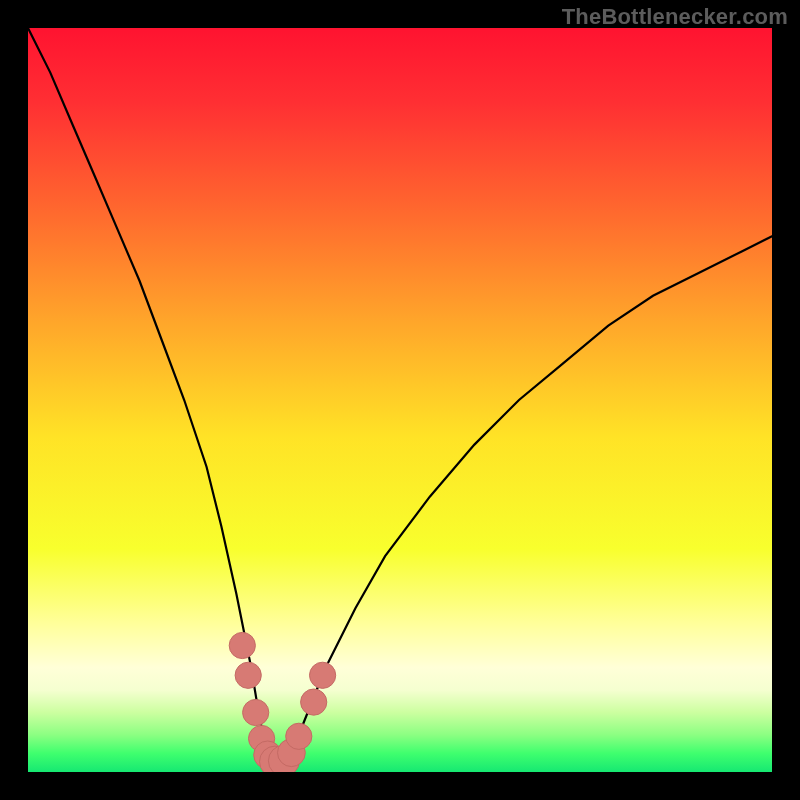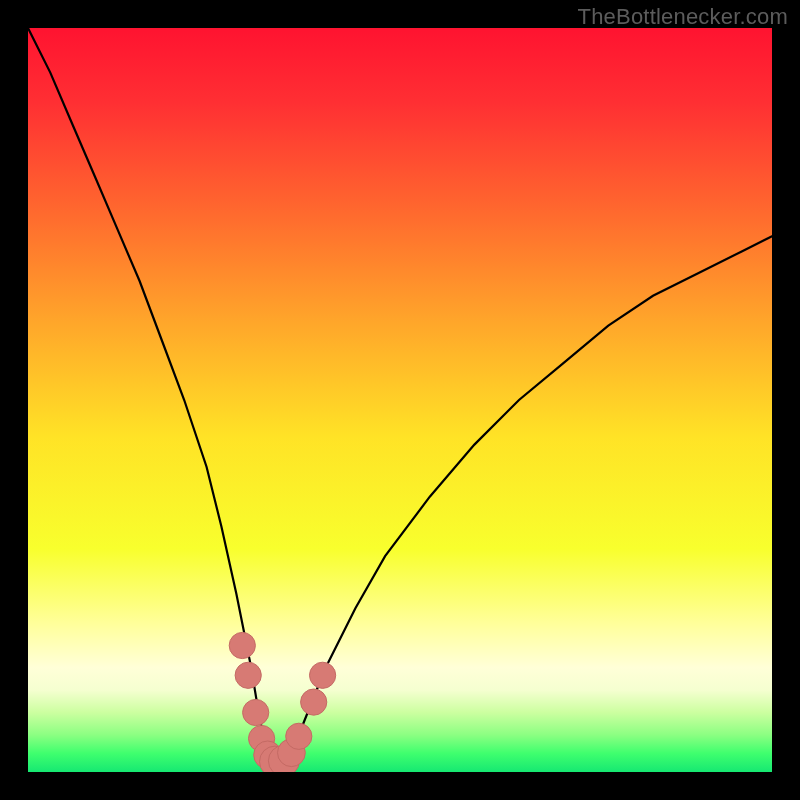--- a/index.html
+++ b/index.html
@@ -40,21 +40,21 @@
     top: 0;
     width: 100%;
     height: 100%;
   }
   .watermark {
     position: absolute;
     top: 4px;
     right: 12px;
     color: #5c5c5c;
     font-size: 22px;
-    font-weight: 400;
+    font-weight: 700;
     letter-spacing: 0.2px;
   }
 </style>
 </head>
 <body>
 
 <div class="frame">
 
   <div class="watermark">TheBottlenecker.com</div>
 

